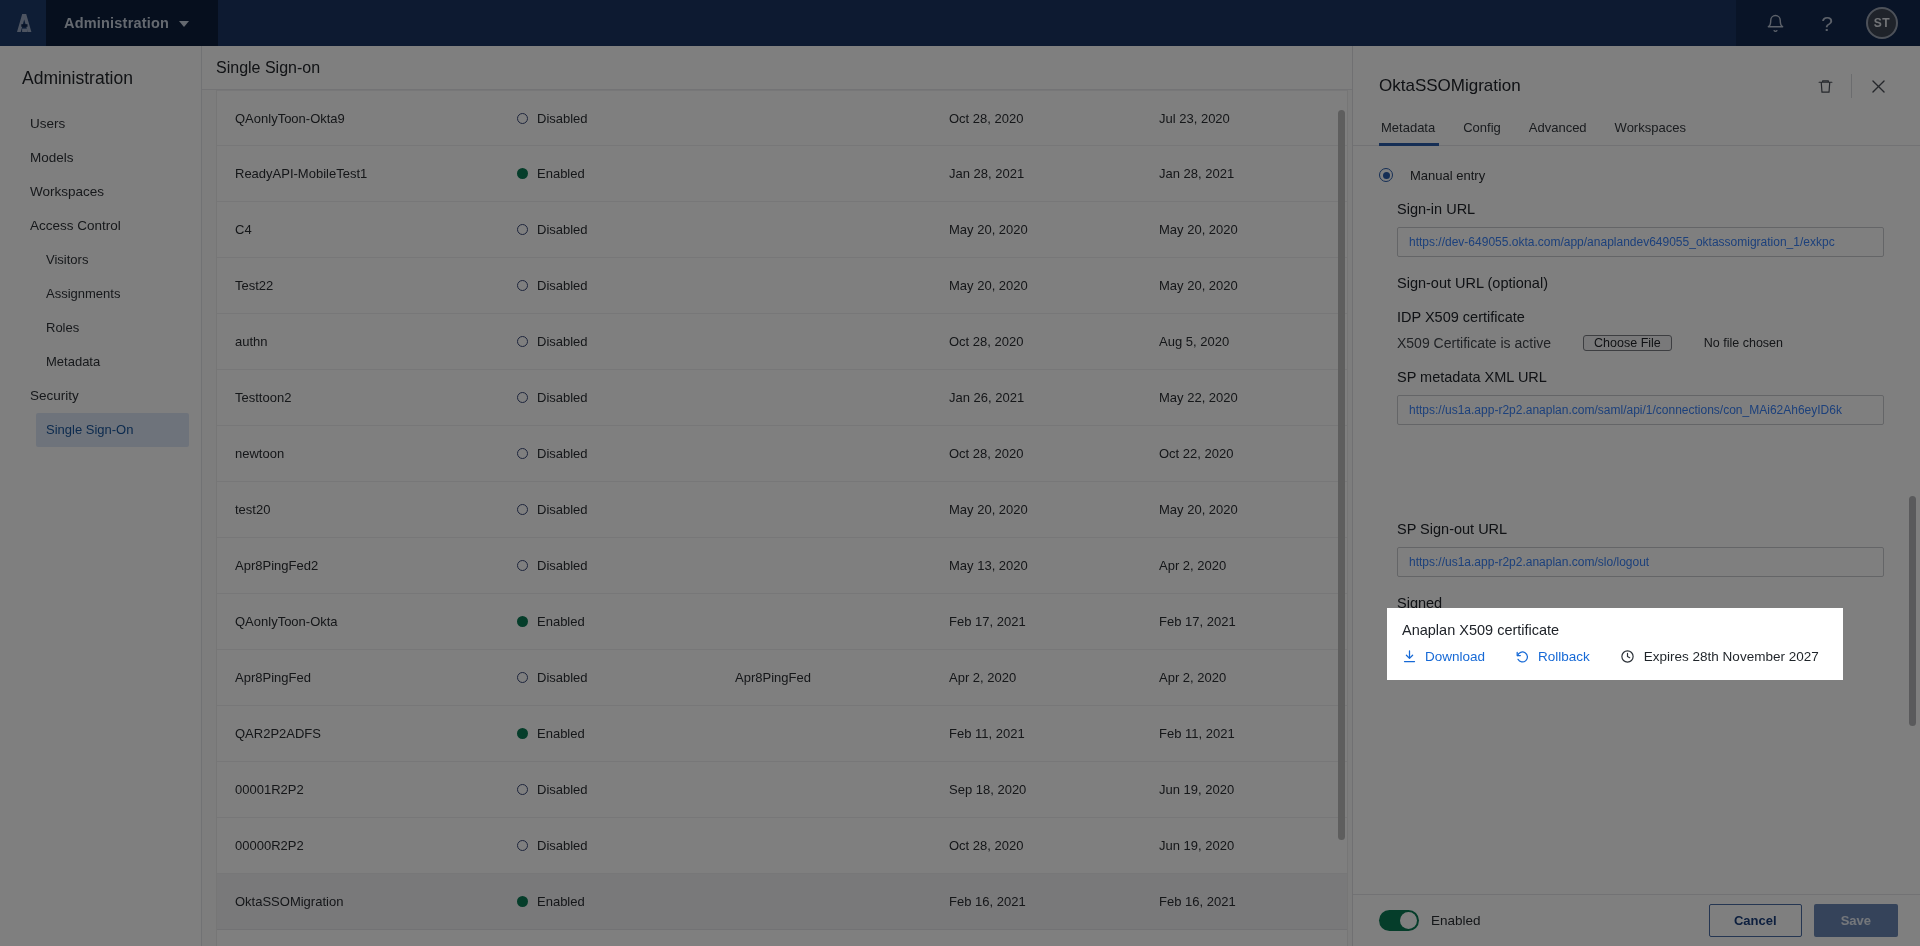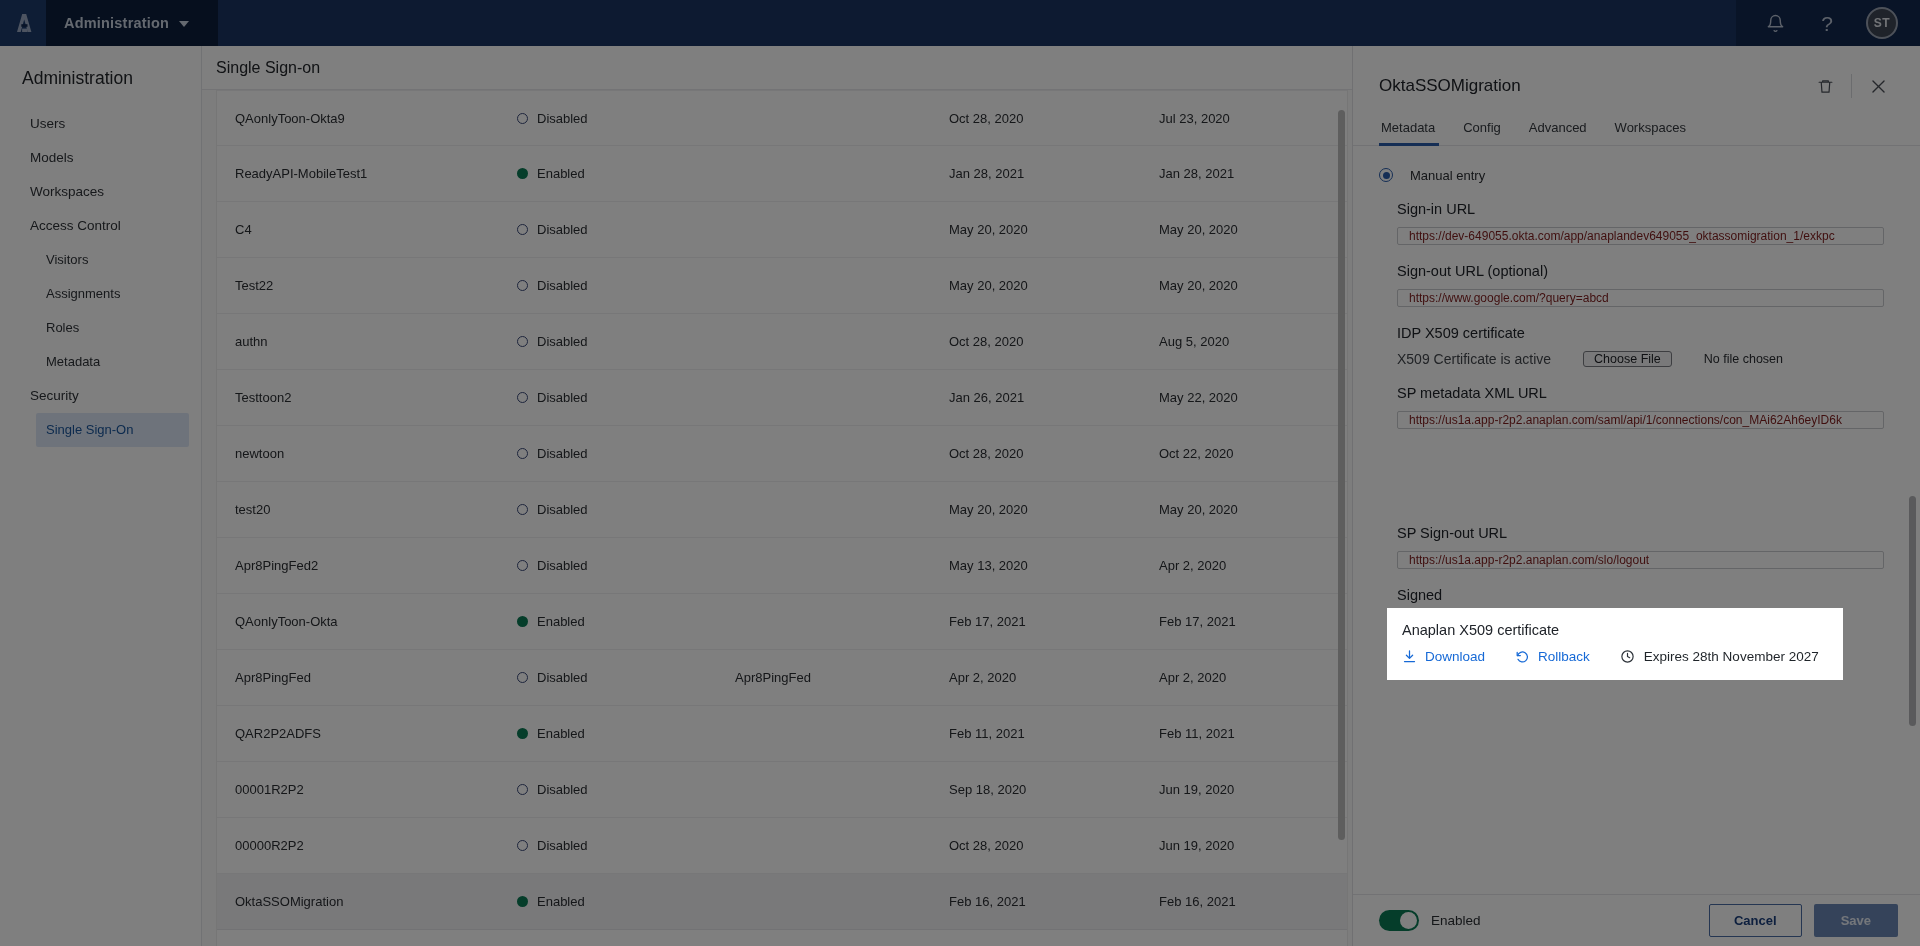--- a/index.html
+++ b/index.html
@@ -201,24 +201,24 @@
     border: 1.5px solid #2a5caa; background: #fff;
     display: flex; align-items: center; justify-content: center;
     flex: 0 0 14px;
   }
   .radio::after { content:""; width: 7px; height: 7px; border-radius: 50%; background: #2a5caa; }
   .radio-label { font-size: 13px; color: #2b2e33; }
 
   .fld { margin-left: 18px; margin-bottom: 18px; }
   .fld-label { font-size: 14.5px; color: #20242a; margin-bottom: 10px; }
   .fld-input {
-    width: 100%; height: 18px;
+    width: 100%; height: 30px;
     border: 1px solid #c8cace; border-radius: 2px;
     background: #fff;
-    font-size: 12px; color: #7f1d1d;
+    font-size: 12px; color: #3b82f6;
     padding: 8px 11px;
     display: flex; align-items: center;
     white-space: nowrap; overflow: hidden;
   }
   .cert-row { display: flex; align-items: center; gap: 32px; margin-top: 2px; }
   .cert-active { font-size: 14px; color: #43474d; }
   .choose-file {
     border: 1px solid #7a7d83; border-radius: 3px;
     background: #f3f3f4;
     font-size: 12.5px; color: #1e2126;
@@ -535,21 +535,20 @@
         <span class="radio-label">Manual entry</span>
       </div>
 
       <div class="fld">
         <div class="fld-label">Sign-in URL</div>
         <div class="fld-input">https://dev-649055.okta.com/app/anaplandev649055_oktassomigration_1/exkpc</div>
       </div>
 
       <div class="fld">
         <div class="fld-label">Sign-out URL (optional)</div>
-        <div class="fld-input">https://www.google.com/?query=abcd</div>
       </div>
 
       <div class="fld">
         <div class="fld-label">IDP X509 certificate</div>
         <div class="cert-row">
           <span class="cert-active">X509 Certificate is active</span>
           <span class="choose-file">Choose File</span>
           <span class="no-file">No file chosen</span>
         </div>
       </div>

